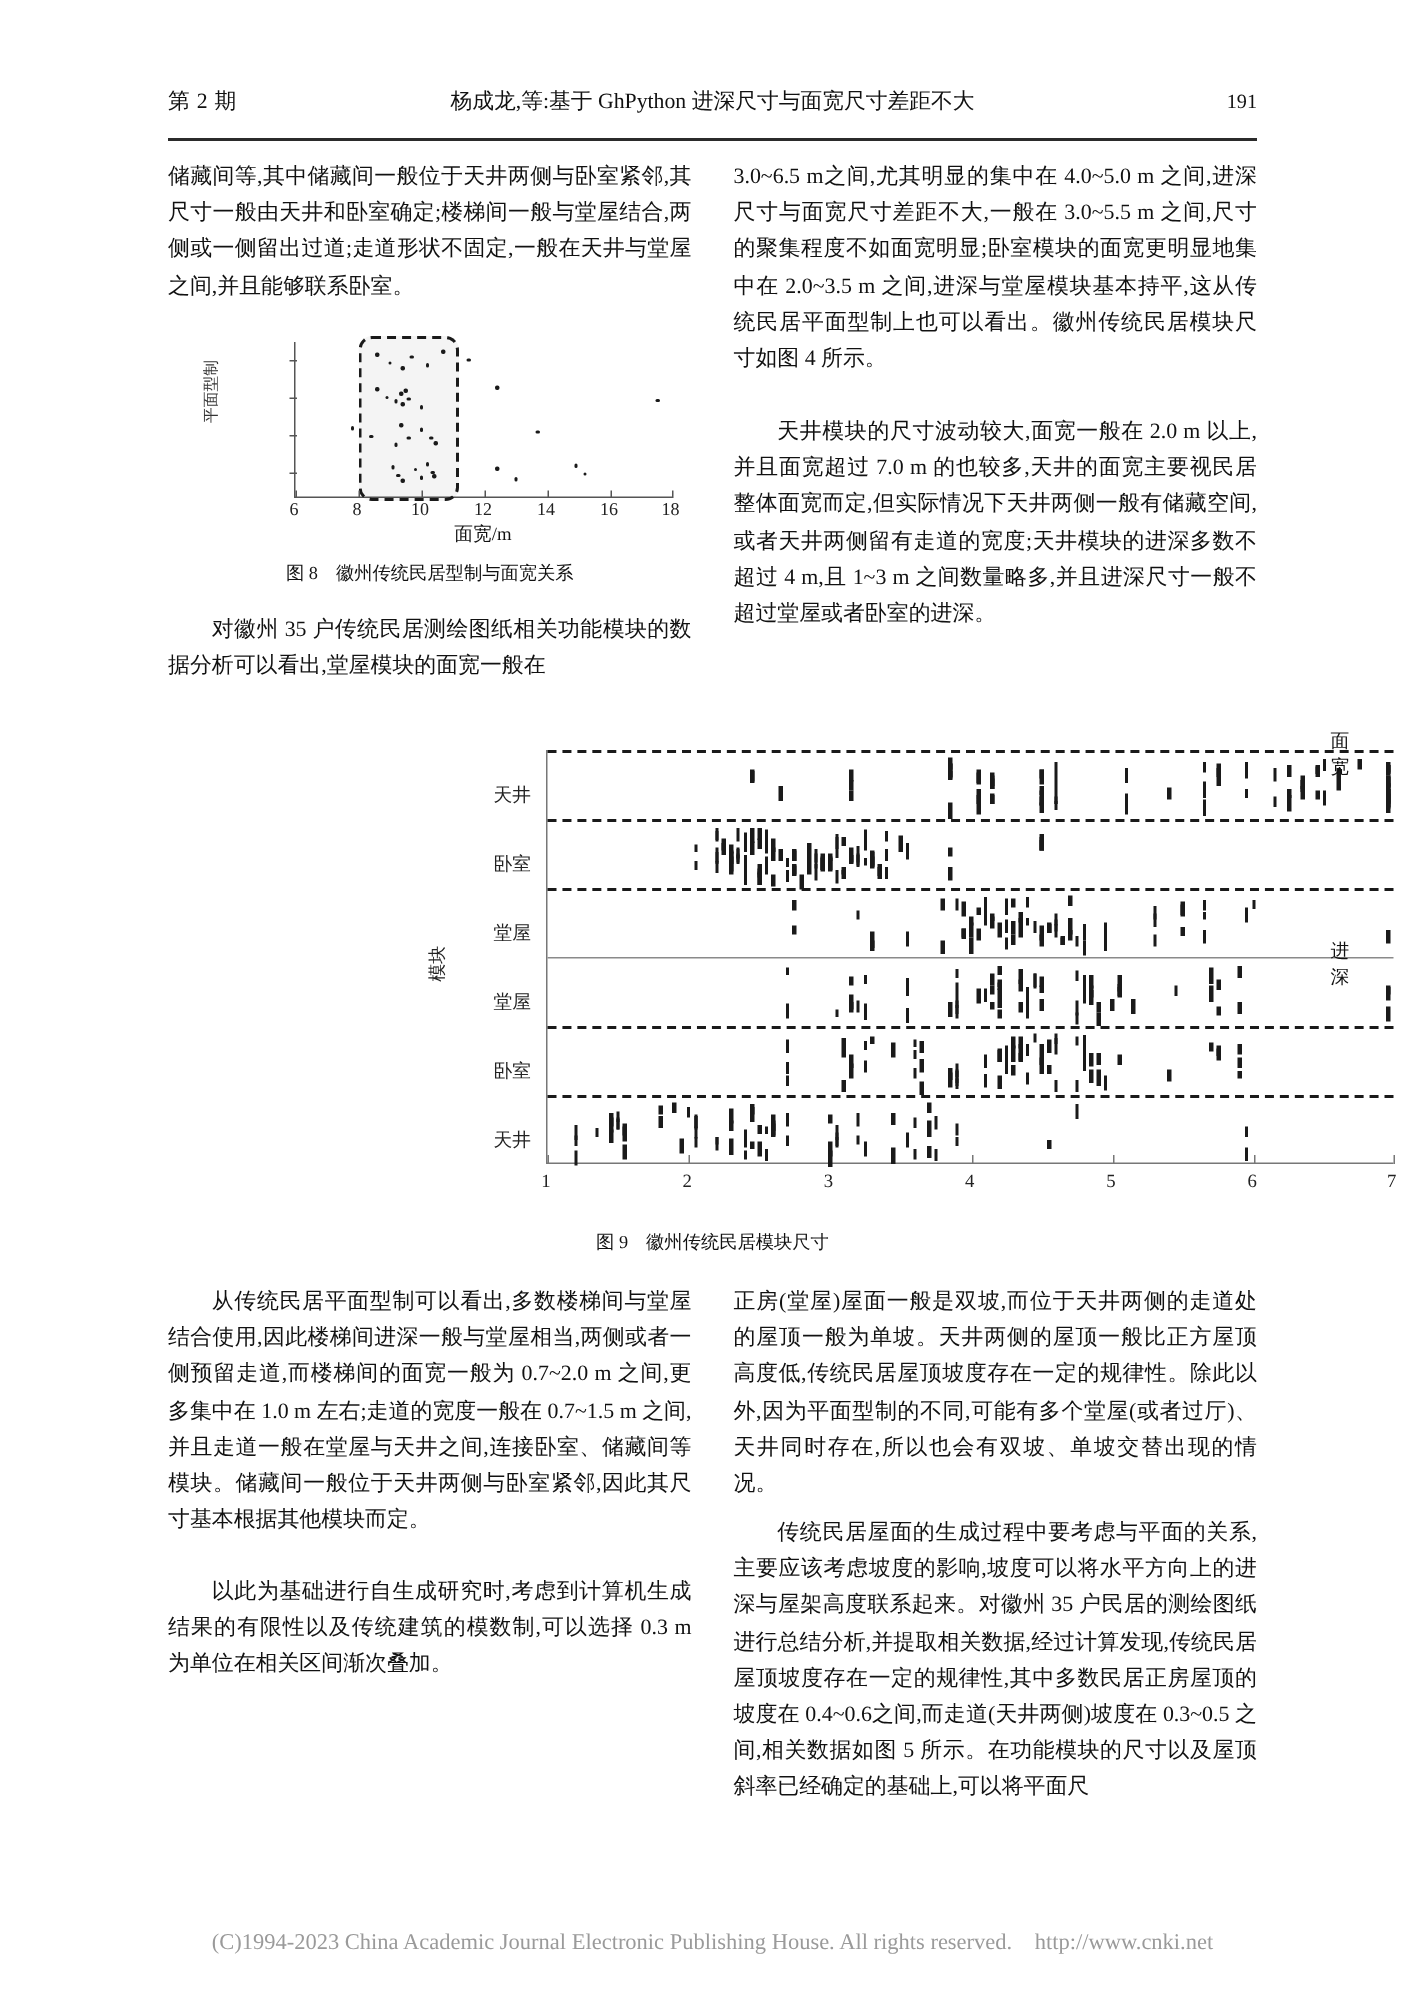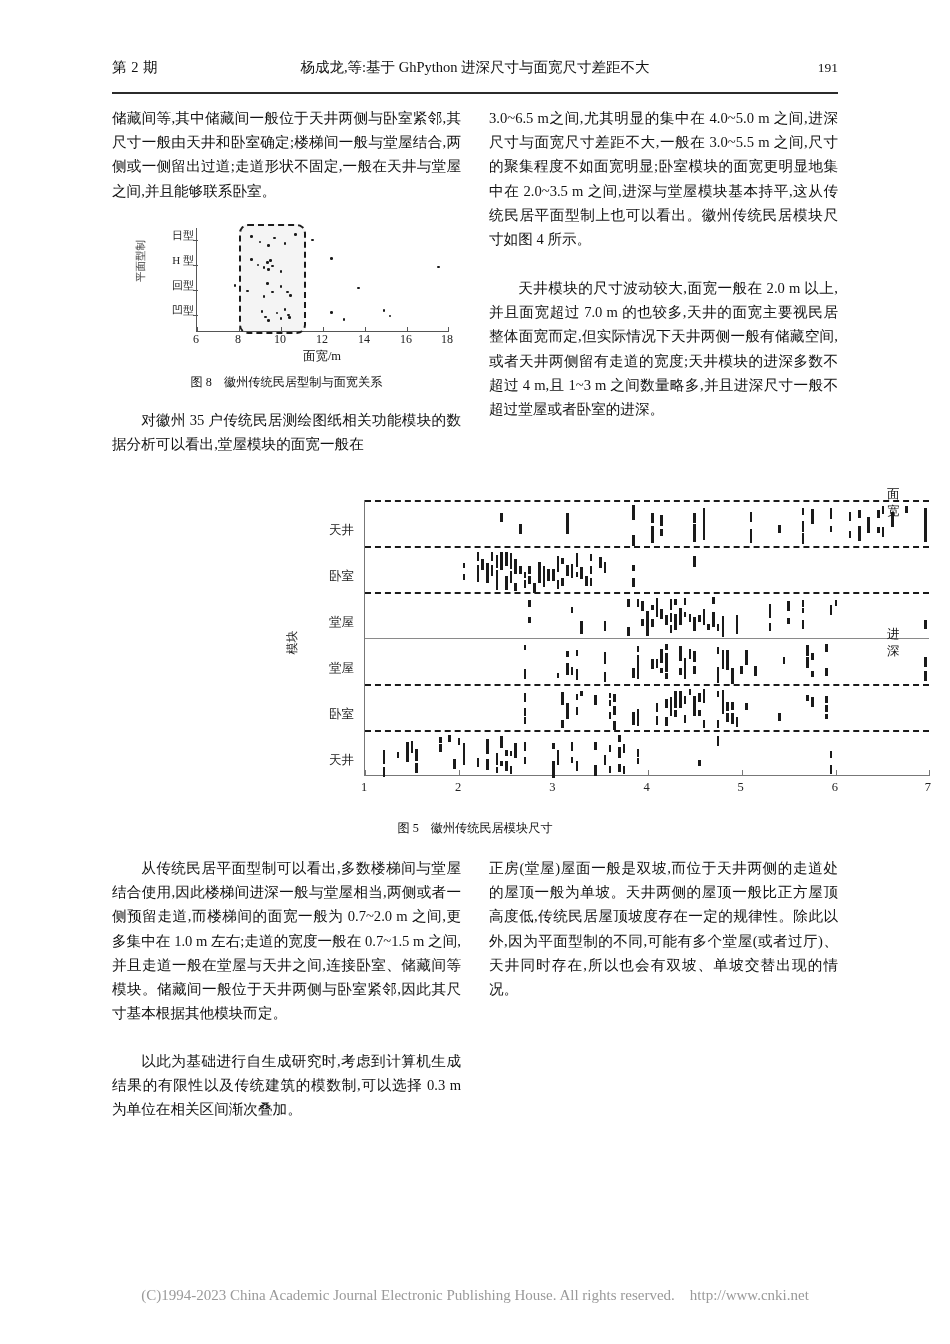--- a/index.html
+++ b/index.html
@@ -227,26 +227,20 @@
 
   <div class="col left" style="top:106px;">
     <p class="p">储藏间等,其中储藏间一般位于天井两侧与卧室紧邻,其尺寸一般由天井和卧室确定;楼梯间一般与堂屋结合,两侧或一侧留出过道;走道形状不固定,一般在天井与堂屋之间,并且能够联系卧室。</p>
   </div>
 
   <div id="fig3">
     <div class="plotwrap">
 
       <div class="ylabel">平面型制</div>
 
-      <div class="ycats">
-        <div class="ycat" style="top:6px;">日型</div>
-        <div class="ycat" style="top:31px;">H 型</div>
-        <div class="ycat" style="top:56px;">回型</div>
-        <div class="ycat" style="top:81px;">凹型</div>
-      </div>
 
       <div class="axes">
 
         <div class="cluster" style="left:42px; top:-4px; width:63px; height:106px;"></div>
 
         <div class="ytick" style="top:12px;"></div>
         <div class="ytick" style="top:37px;"></div>
         <div class="ytick" style="top:62px;"></div>
         <div class="ytick" style="top:87px;"></div>
 
@@ -801,36 +795,39 @@
     <div class="xticklabel" style="left:252px;">1</div>
     <div class="xticklabel" style="left:346.2px;">2</div>
     <div class="xticklabel" style="left:440.3px;">3</div>
     <div class="xticklabel" style="left:534.5px;">4</div>
     <div class="xticklabel" style="left:628.7px;">5</div>
     <div class="xticklabel" style="left:722.8px;">6</div>
     <div class="xticklabel" style="left:815.8px;">7</div>
 
 
     <div class="figcap" style="left:0; top:334px; width:726px;">
-      <span class="fno">图 5</span><span>徽州传统民居模块尺寸</span>
+      <span class="fno">图 9</span><span>徽州传统民居模块尺寸</span>
     </div>
   </div>
 
   <div class="col left" style="top:856px;">
     <p class="p ind">从传统民居平面型制可以看出,多数楼梯间与堂屋结合使用,因此楼梯间进深一般与堂屋相当,两侧或者一侧预留走道,而楼梯间的面宽一般为 0.7~2.0 m 之间,更多集中在 1.0 m 左右;走道的宽度一般在 0.7~1.5 m 之间,并且走道一般在堂屋与天井之间,连接卧室、储藏间等模块。储藏间一般位于天井两侧与卧室紧邻,因此其尺寸基本根据其他模块而定。</p>
   </div>
   <div class="col left" style="top:1049px;">
     <p class="p ind">以此为基础进行自生成研究时,考虑到计算机生成结果的有限性以及传统建筑的模数制,可以选择 0.3 m 为单位在相关区间渐次叠加。</p>
   </div>
 
   <div class="col right" style="top:106px;">
     <p class="p">3.0~6.5 m之间,尤其明显的集中在 4.0~5.0 m 之间,进深尺寸与面宽尺寸差距不大,一般在 3.0~5.5 m 之间,尺寸的聚集程度不如面宽明显;卧室模块的面宽更明显地集中在 2.0~3.5 m 之间,进深与堂屋模块基本持平,这从传统民居平面型制上也可以看出。徽州传统民居模块尺寸如图 4 所示。</p>
   </div>
   <div class="col right" style="top:276px;">
     <p class="p ind">天井模块的尺寸波动较大,面宽一般在 2.0 m 以上,并且面宽超过 7.0 m 的也较多,天井的面宽主要视民居整体面宽而定,但实际情况下天井两侧一般有储藏空间,或者天井两侧留有走道的宽度;天井模块的进深多数不超过 4 m,且 1~3 m 之间数量略多,并且进深尺寸一般不超过堂屋或者卧室的进深。</p>
   </div>
   <div class="col right" style="top:856px;">
     <p class="p">正房(堂屋)屋面一般是双坡,而位于天井两侧的走道处的屋顶一般为单坡。天井两侧的屋顶一般比正方屋顶高度低,传统民居屋顶坡度存在一定的规律性。除此以外,因为平面型制的不同,可能有多个堂屋(或者过厅)、天井同时存在,所以也会有双坡、单坡交替出现的情况。</p>
   </div>
+  <div class="col right" style="top:1010px;">
+    <p class="p ind">传统民居屋面的生成过程中要考虑与平面的关系,主要应该考虑坡度的影响,坡度可以将水平方向上的进深与屋架高度联系起来。对徽州 35 户民居的测绘图纸进行总结分析,并提取相关数据,经过计算发现,传统民居屋顶坡度存在一定的规律性,其中多数民居正房屋顶的坡度在 0.4~0.6之间,而走道(天井两侧)坡度在 0.3~0.5 之间,相关数据如图 5 所示。在功能模块的尺寸以及屋顶斜率已经确定的基础上,可以将平面尺</p>
+  </div>
 
   <div id="footer">(C)1994-2023 China Academic Journal Electronic Publishing House. All rights reserved.    http://www.cnki.net</div>
 
 </div>
 
 </body></html>

